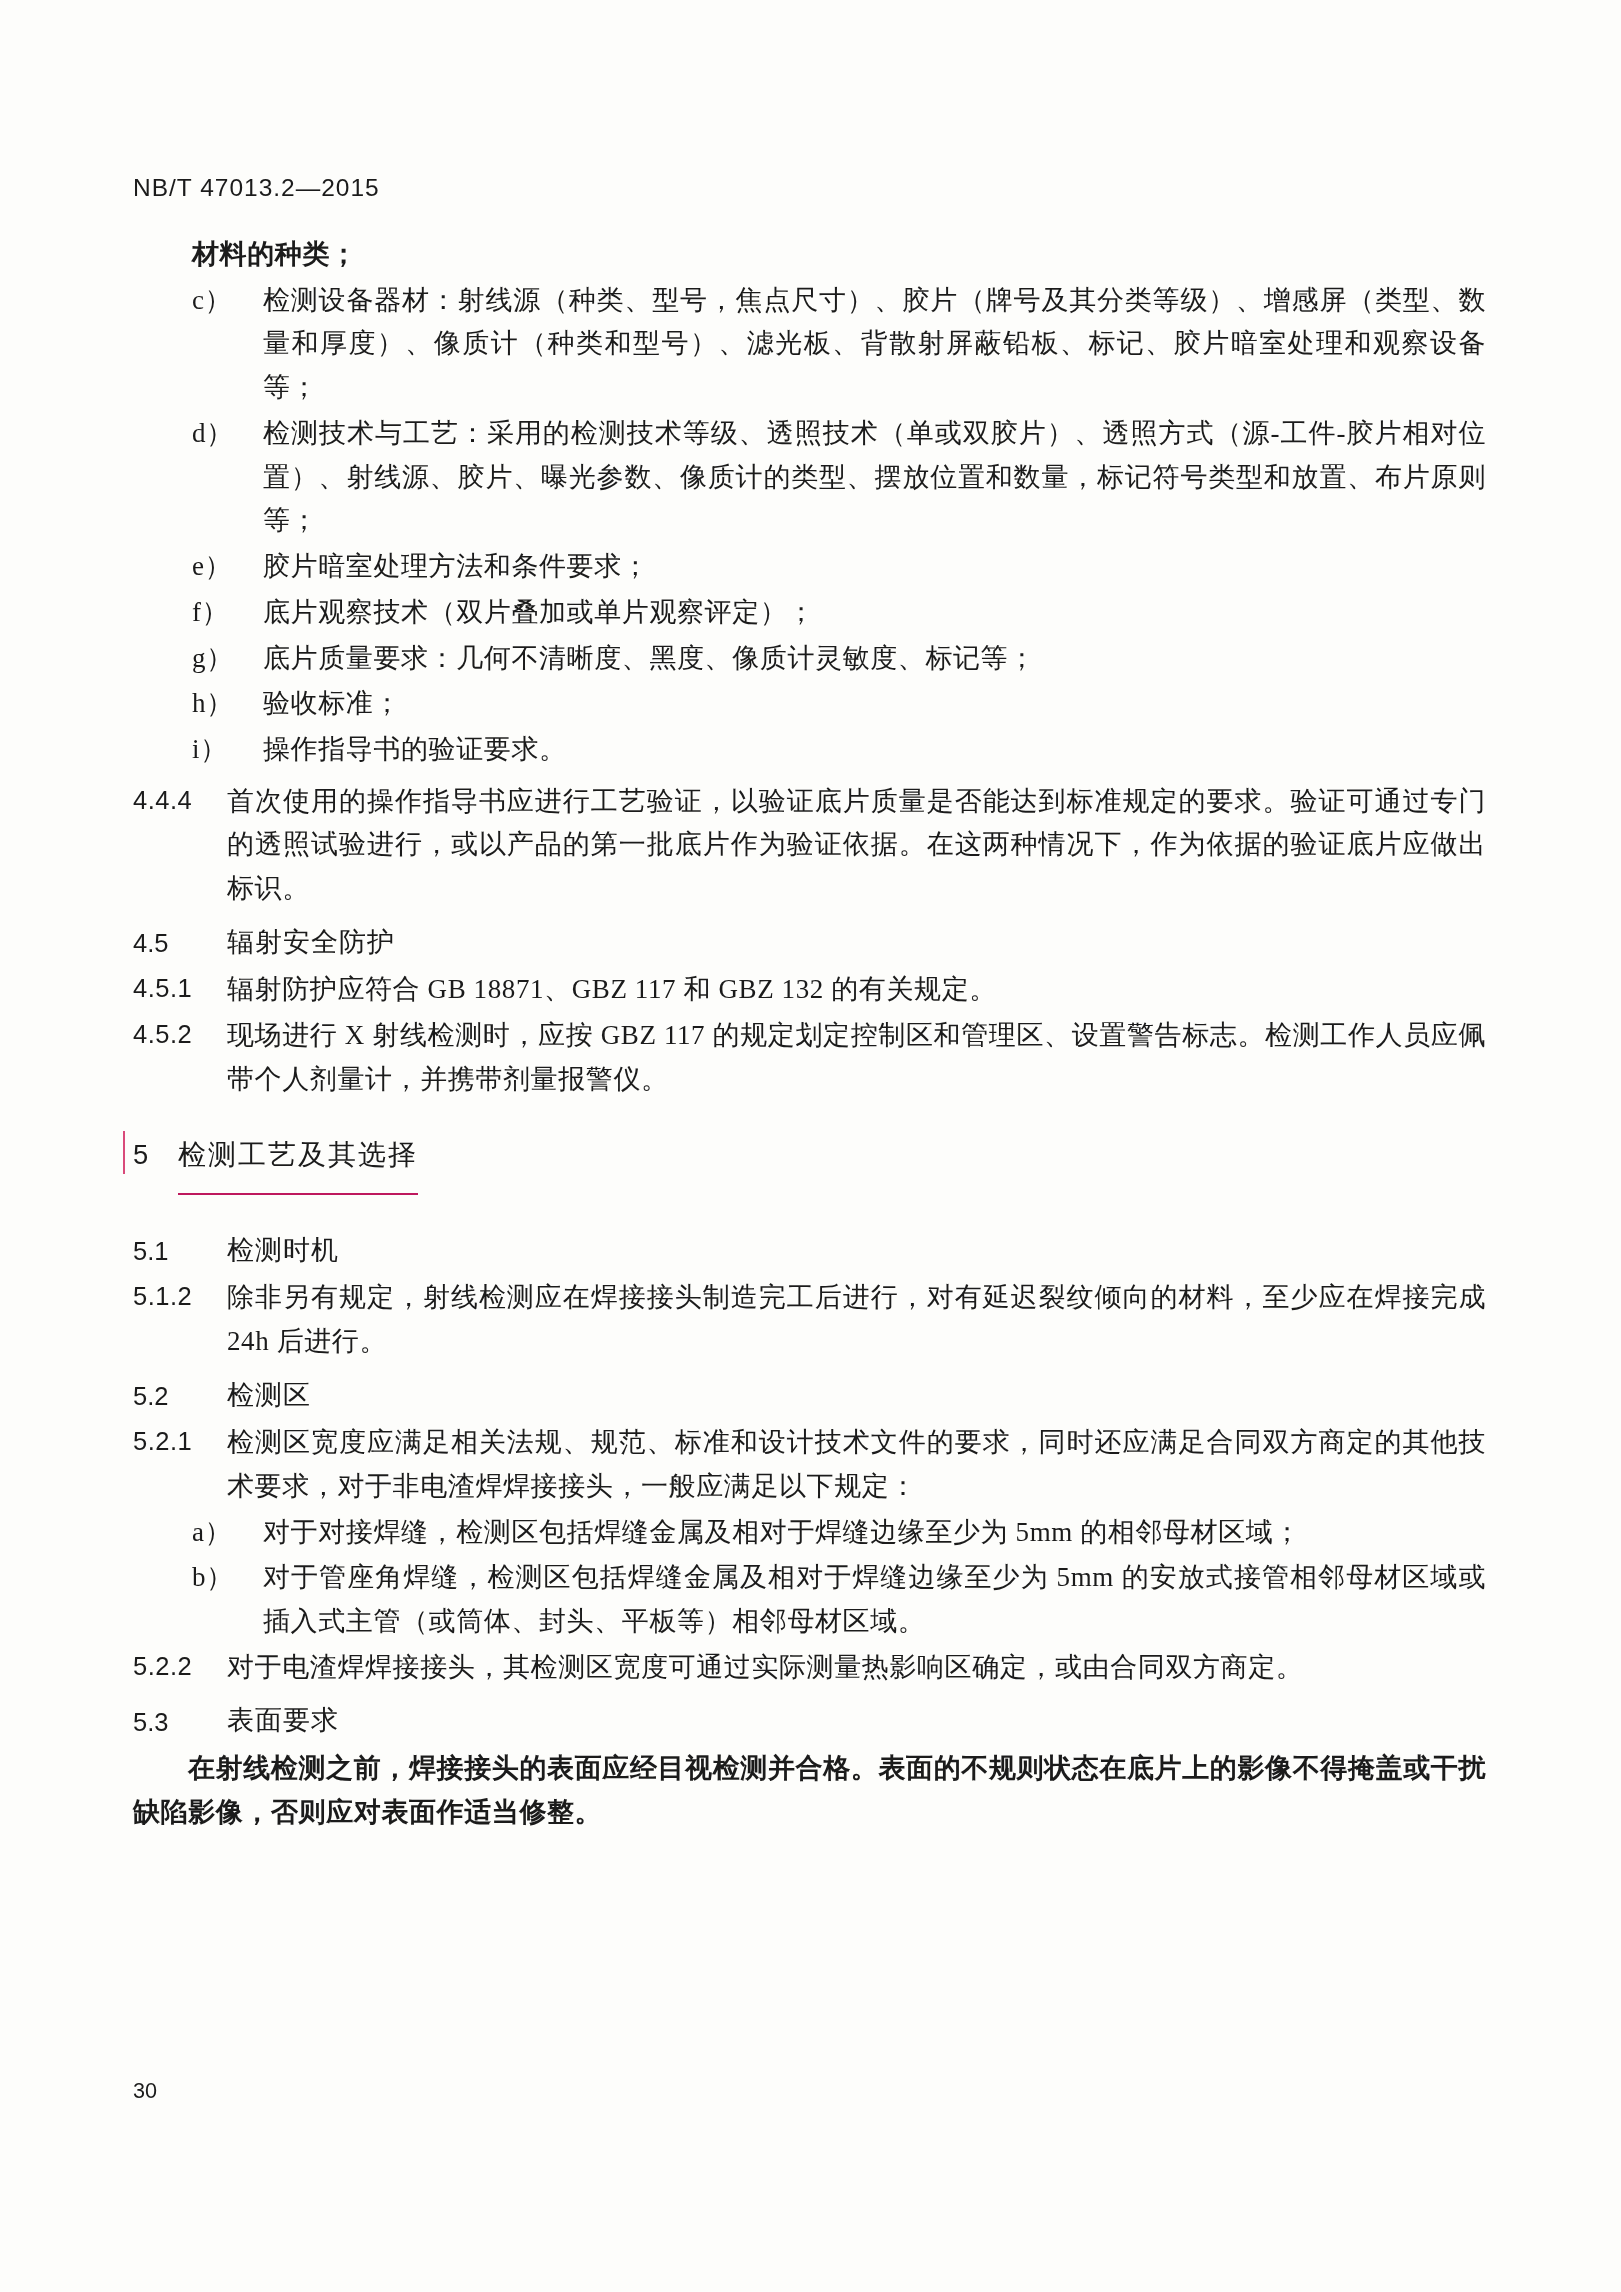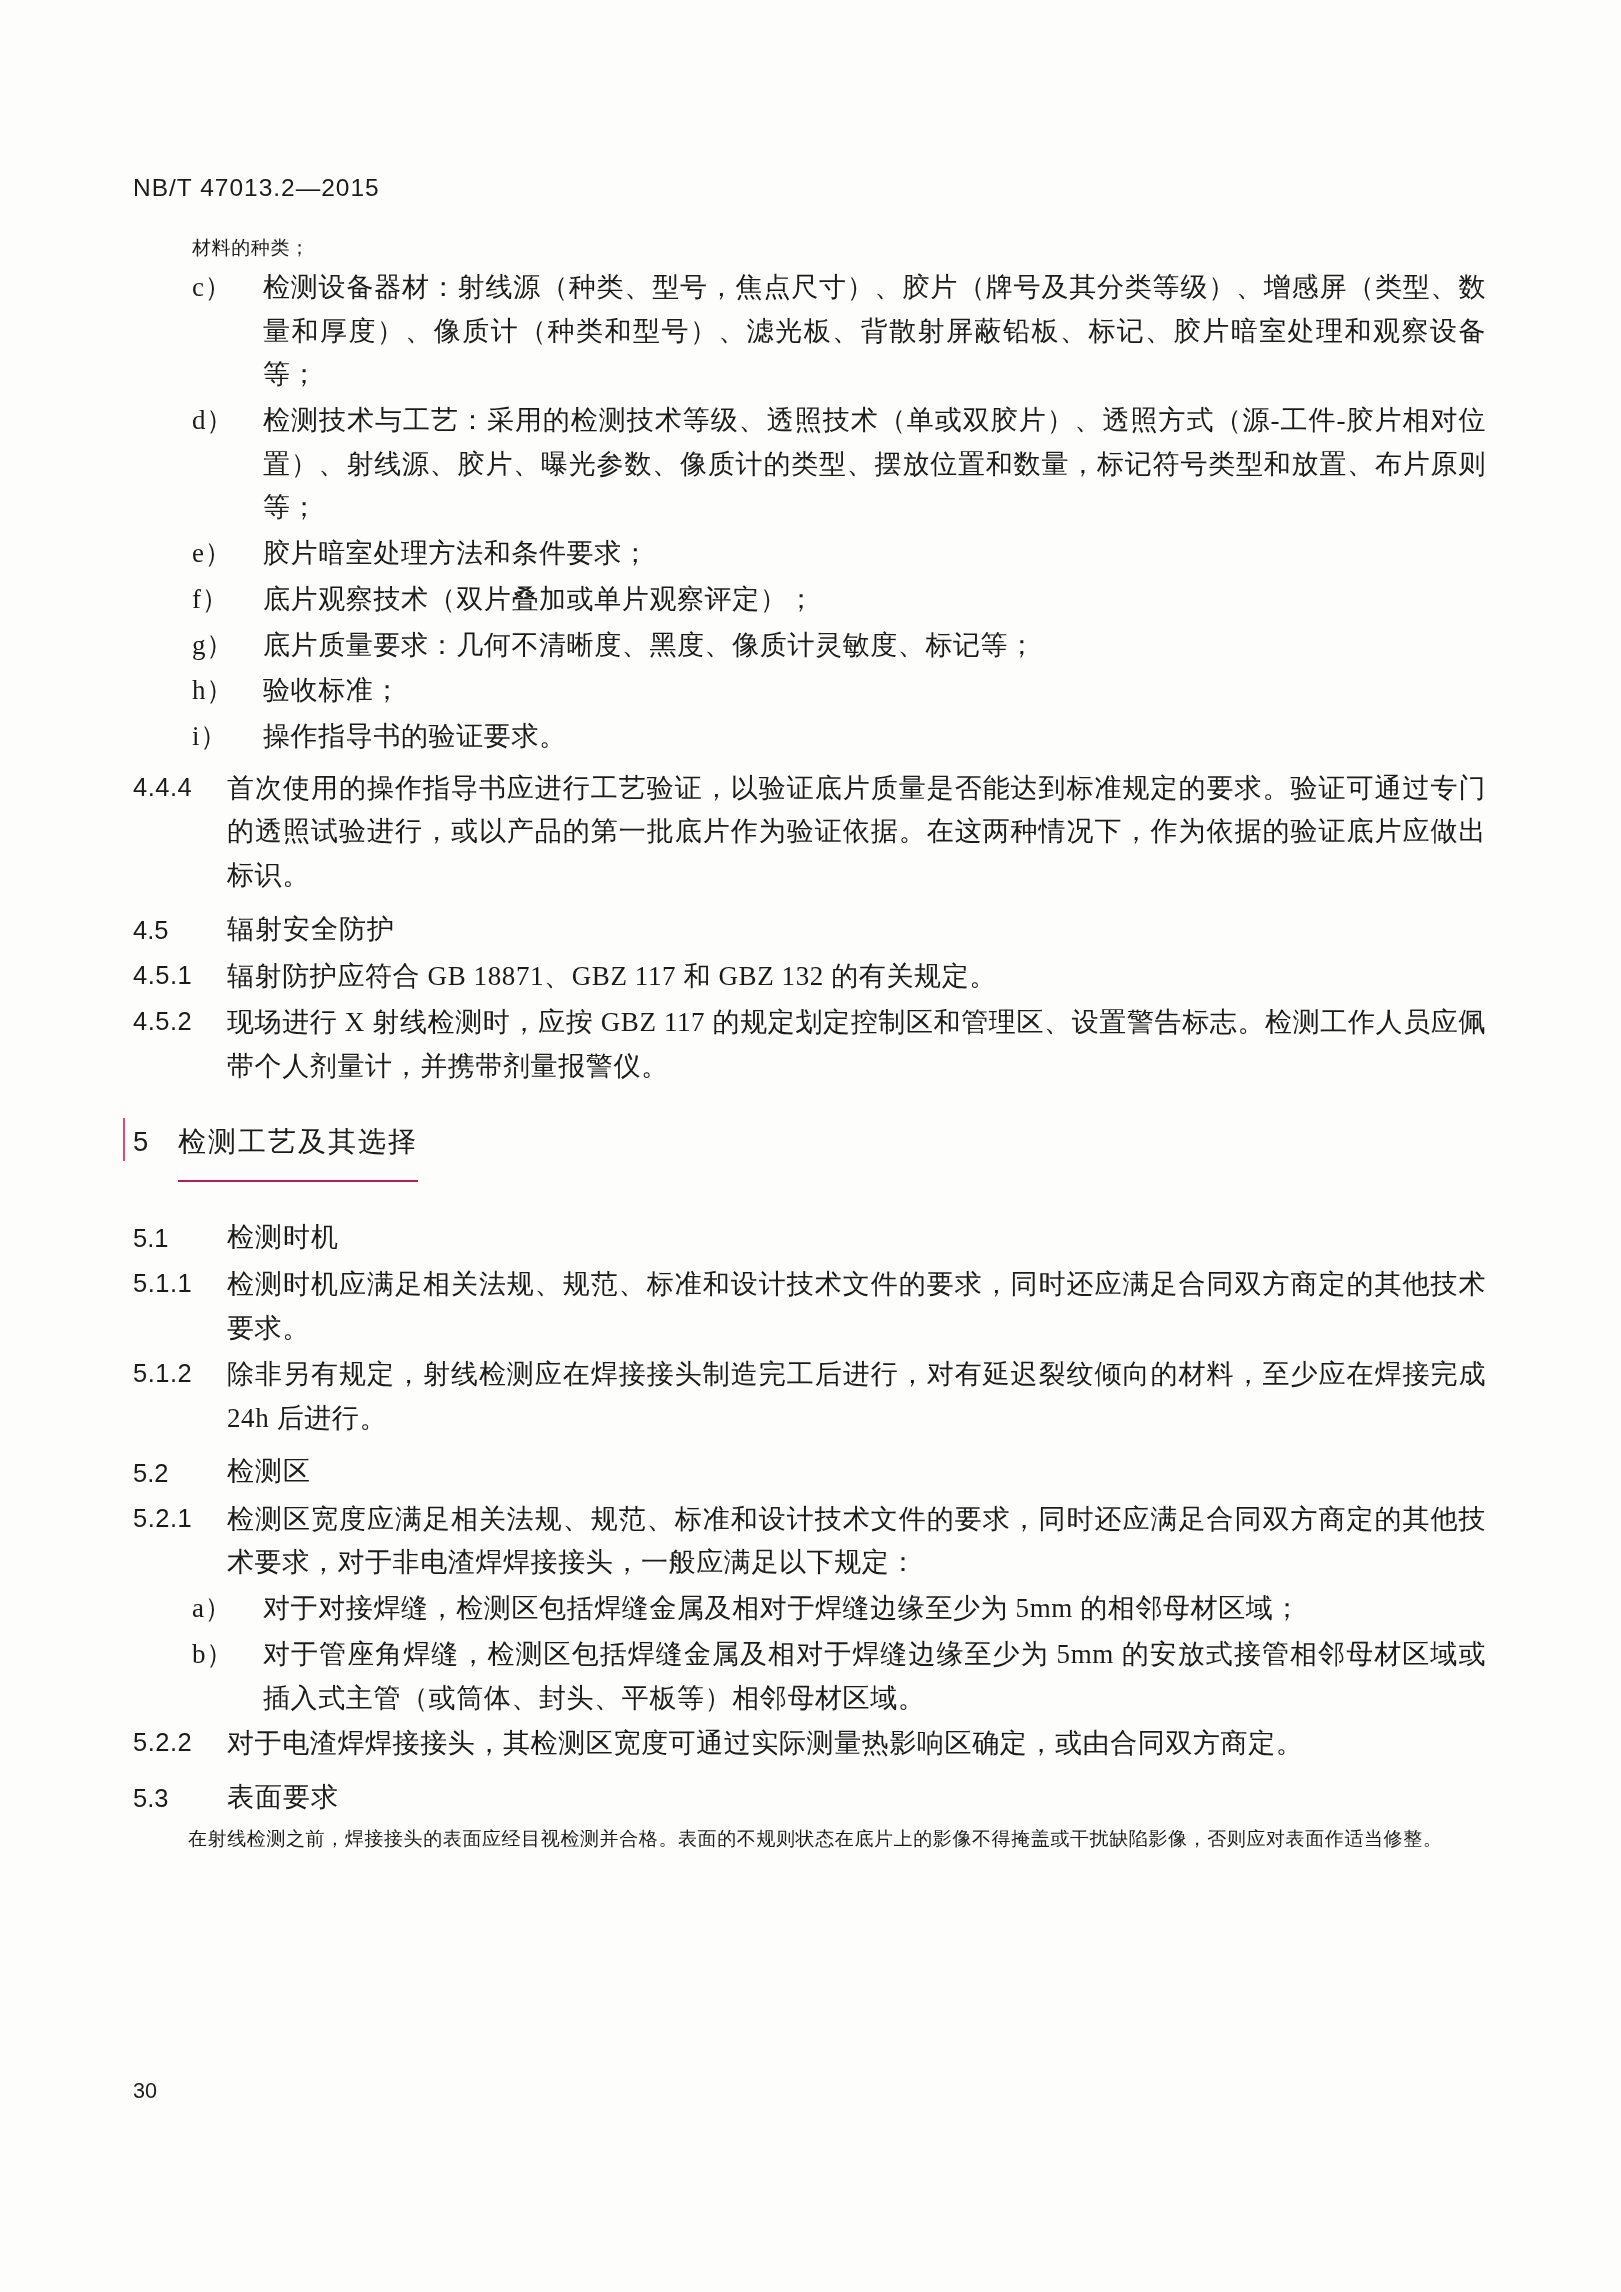--- a/index.html
+++ b/index.html
@@ -24,25 +24,26 @@
     width: 1353px;
   }
   .header {
     font-family: "Liberation Sans", sans-serif;
     font-size: 24.5px;
     letter-spacing: 1px;
     color: #1b1b1b;
     margin-bottom: 31px;
   }
   .para {
-    font-size: 19px;
+    font-size: 27px;
     line-height: 1.62;
     text-align: justify;
     margin: 0 0 2px 0;
     letter-spacing: 0.6px;
+    font-weight: bold;
   }
   .indent-list {
     margin-left: 59px;
   }
   
   .li {
     display: flex;
     align-items: flex-start;
     font-size: 27px;
     line-height: 1.62;
@@ -206,24 +207,20 @@
       <span class="rule-left"></span>
       <span class="num">5</span>
       <span class="title">检测工艺及其选择</span>
     </div>
 
     <div class="clause-head" style="margin-top:0;">
       <span class="num">5.1</span>
       <span class="title">检测时机</span>
     </div>
 
-    <div class="numbered">
-      <span class="num">5.1.1</span>
-      <span class="body">检测时机应满足相关法规、规范、标准和设计技术文件的要求，同时还应满足合同双方商定的其他技术要求。</span>
-    </div>
 
     <div class="numbered">
       <span class="num">5.1.2</span>
       <span class="body">除非另有规定，射线检测应在焊接接头制造完工后进行，对有延迟裂纹倾向的材料，至少应在焊接完成 24h 后进行。</span>
     </div>
 
     <div class="clause-head">
       <span class="num">5.2</span>
       <span class="title">检测区</span>
     </div>

